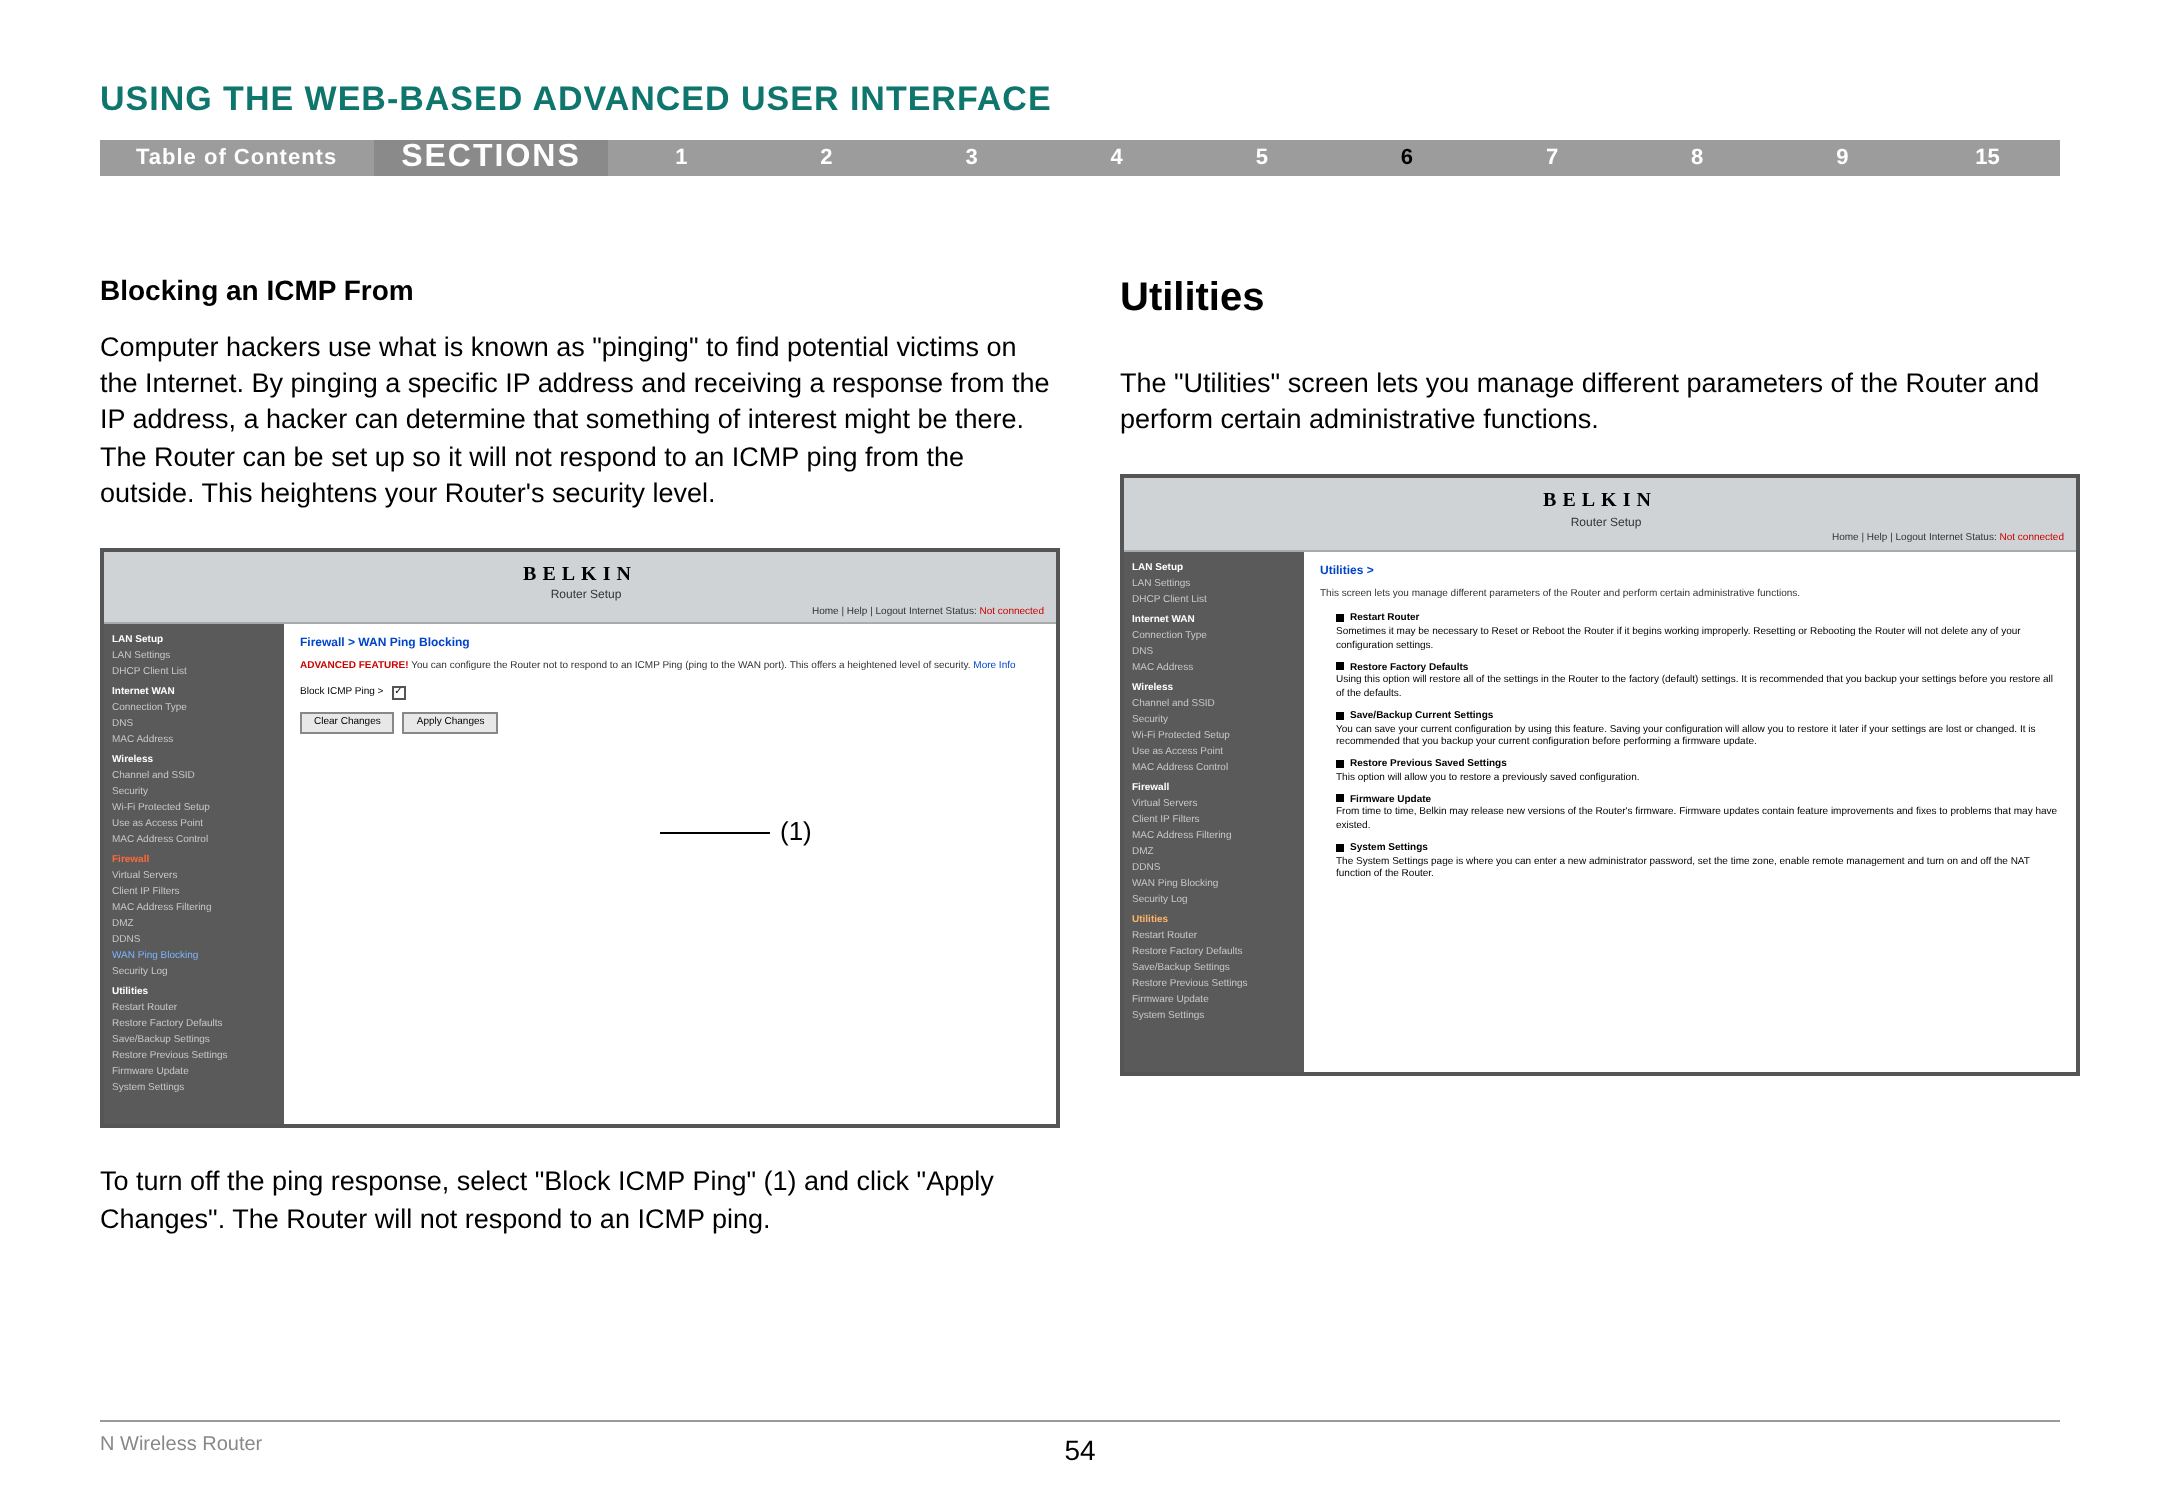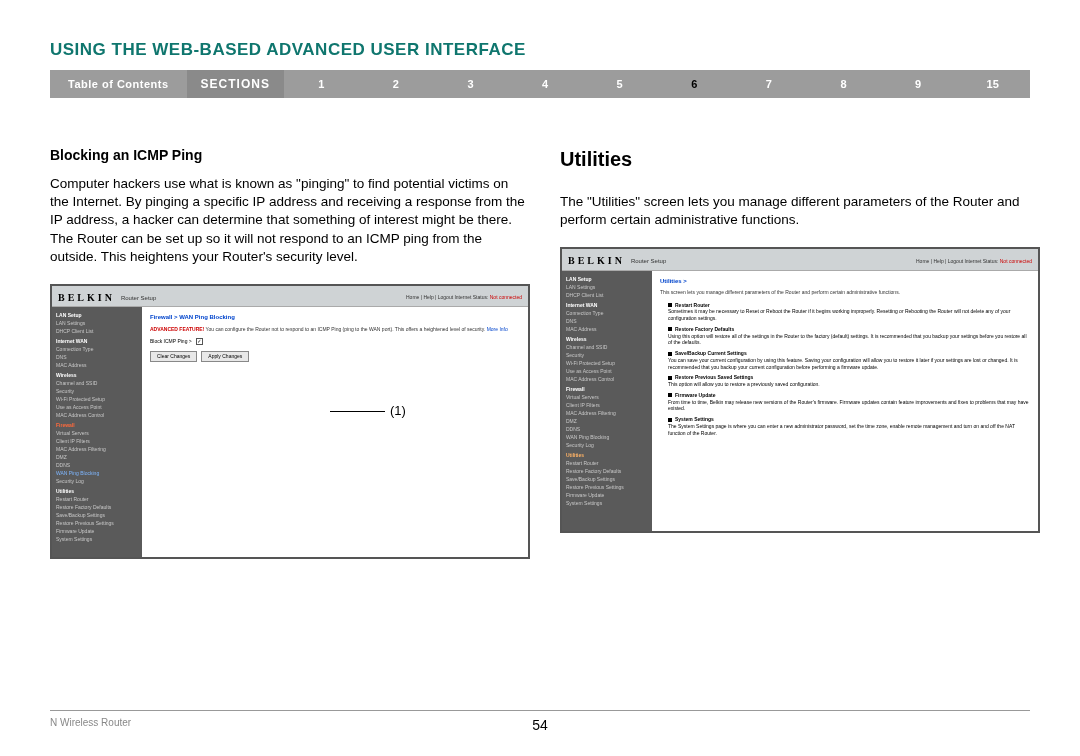--- a/index.html
+++ b/index.html
@@ -14,39 +14,39 @@
   }
   .page-title {
     font-size: 17px;
     font-weight: bold;
     letter-spacing: 0.5px;
     color: #0f766e;
     margin-bottom: 10px;
   }
   .nav-bar {
     background: #9c9c9c;
-    height: 28px;
+    height: 18px;
     display: flex;
     align-items: center;
     font-size: 11px;
     color: #fff;
     font-weight: bold;
   }
   .nav-toc {
     padding: 0 18px;
     letter-spacing: 0.5px;
   }
   .nav-sections {
     background: #8a8a8a;
     padding: 0 14px;
     height: 100%;
     display: flex;
     align-items: center;
     letter-spacing: 1px;
-    font-size: 12px;
+    font-size: 16px;
   }
   .nav-num {
     flex: 1;
     text-align: center;
     cursor: pointer;
   }
   .nav-num.current { color: #000; }
   .columns {
     display: flex;
     gap: 30px;
@@ -61,20 +61,21 @@
     border: 2px solid #555;
     font-size: 6px;
     background: #cfd3d5;
     margin: 18px 0;
   }
   .scr-header {
     display: flex;
     align-items: center;
     padding: 5px 6px 2px 6px;
     border-bottom: 1px solid #aaa;
+    flex-direction: column;
   }
   .scr-logo { font-size: 10px; font-weight: bold; letter-spacing: 3px; font-family: Georgia, serif; }
   .scr-sub { font-size: 6px; margin-left: 6px; color: #333; }
   .scr-toplinks { margin-left: auto; font-size: 5px; color: #333; }
   .scr-toplinks .red { color: #c00; }
   .scr-body { display: flex; }
   .scr-side {
     width: 90px;
     background: #5a5a5a;
     color: #c8c8c8;
@@ -150,21 +151,21 @@
   <div class="nav-num current">6</div>
   <div class="nav-num">7</div>
   <div class="nav-num">8</div>
   <div class="nav-num">9</div>
   <div class="nav-num">15</div>
 </div>
 
 <div class="columns">
 
   <div class="col">
-    <h3>Blocking an ICMP Ping</h3>
+    <h3>Blocking an ICMP From</h3>
     <p>Computer hackers use what is known as "pinging" to find potential victims on the Internet. By pinging a specific IP address and receiving a response from the IP address, a hacker can determine that something of interest might be there. The Router can be set up so it will not respond to an ICMP ping from the outside. This heightens your Router's security level.</p>
 
     <div class="screenshot scr1">
       <div class="scr-header">
         <span class="scr-logo">BELKIN</span>
         <span class="scr-sub">Router Setup</span>
         <span class="scr-toplinks">
           <span>Home | Help | Logout   Internet Status:</span>
           <span class="red">Not connected</span>
         </span>
@@ -214,20 +215,21 @@
             <span class="scr-btn">Apply Changes</span>
           </div>
         </div>
       </div>
     </div>
     <div style="position:relative; height:0;">
       <div style="position:absolute; top:-166px; left:280px; width:55px; border-top:1px solid #000;"></div>
       <div style="position:absolute; top:-175px; left:340px; font-size:13px;">(1)</div>
     </div>
 
+    <p>To turn off the ping response, select "Block ICMP Ping" (1) and click "Apply Changes". The Router will not respond to an ICMP ping.</p>
   </div>
 
   <div class="col">
     <h2>Utilities</h2>
     <p>The "Utilities" screen lets you manage different parameters of the Router and perform certain administrative functions.</p>
 
     <div class="screenshot scr2">
       <div class="scr-header">
         <span class="scr-logo">BELKIN</span>
         <span class="scr-sub">Router Setup</span>

